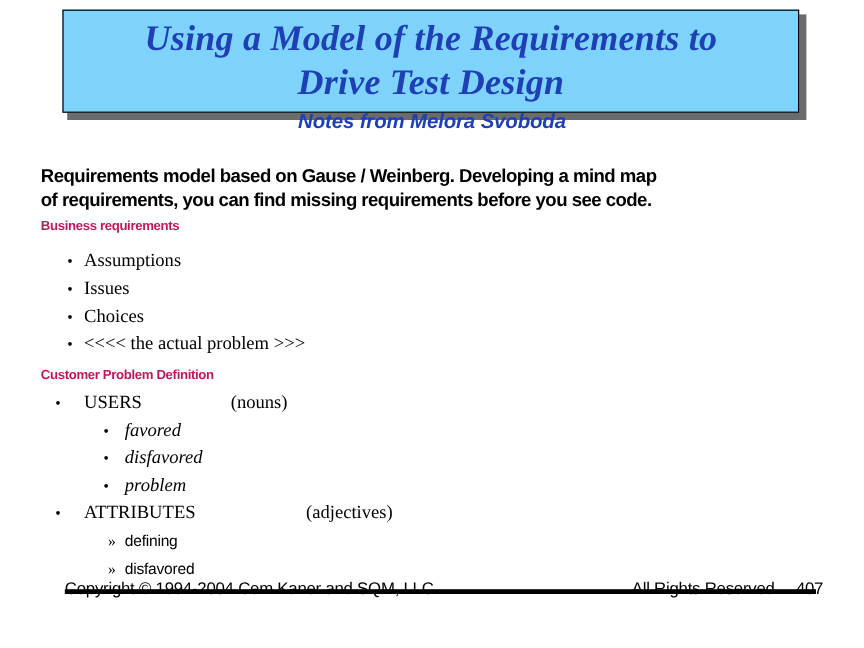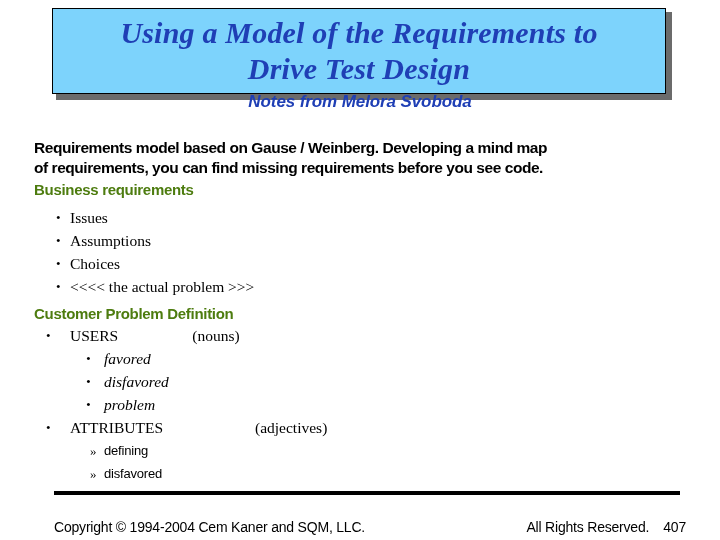--- a/index.html
+++ b/index.html
@@ -82,23 +82,23 @@
     font-size: 15.5px;
     line-height: 19.5px;
     color: #000000;
     letter-spacing: -0.45px;
     margin: 0;
     white-space: nowrap;
   }
   .lvl1-head {
     font-family: "Liberation Sans", sans-serif;
     font-weight: bold;
-    font-size: 15px;
+    font-size: 11px;
     line-height: 21px;
-    color: #4d7c0f;
+    color: #be185d;
     letter-spacing: -0.3px;
     margin: 0;
   }
 
   .serif-item {
     font-family: "Liberation Serif", "DejaVu Serif", serif;
     font-size: 15.5px;
     line-height: 23px;
     color: #000000;
     margin: 0;
@@ -153,21 +153,21 @@
     position: absolute;
     left: 54px;
     top: 491px;
     width: 626px;
     height: 4px;
     background: #000000;
   }
   .footer {
     position: absolute;
     left: 54px;
-    top: 519px;
+    top: 482px;
     width: 632px;
     font-family: "Liberation Sans", sans-serif;
     font-size: 14px;
     color: #000000;
     letter-spacing: -0.2px;
     display: flex;
     align-items: baseline;
   }
   .footer-copy { flex: 0 0 auto; }
   .footer-spacer { flex: 1 1 auto; }
@@ -190,22 +190,22 @@
   <div class="subtitle">Notes from Melora Svoboda</div>
 
   <div class="body-area">
 
     <p class="para">Requirements model based on Gause / Weinberg. Developing a mind map</p>
     <p class="para">of requirements, you can find missing requirements before you see code.</p>
 
     <p class="lvl1-head" style="margin-top:2px;">Business requirements</p>
 
     <div style="margin-top:6px;">
+      <p class="serif-item indent-a bullet-dot">Assumptions</p>
       <p class="serif-item indent-a bullet-dot">Issues</p>
-      <p class="serif-item indent-a bullet-dot">Assumptions</p>
       <p class="serif-item indent-a bullet-dot">Choices</p>
       <p class="serif-item indent-a bullet-dot">&lt;&lt;&lt;&lt; the actual problem &gt;&gt;&gt;</p>
     </div>
 
     <p class="lvl1-head" style="margin-top:5px;">Customer Problem Definition</p>
 
     <div>
       <p class="serif-item indent-b bullet-dot"><span>USERS</span><span class="tabgap-1"></span><span>(nouns)</span></p>
       <p class="serif-item indent-c bullet-dot ital">favored</p>
       <p class="serif-item indent-c bullet-dot ital">disfavored</p>

